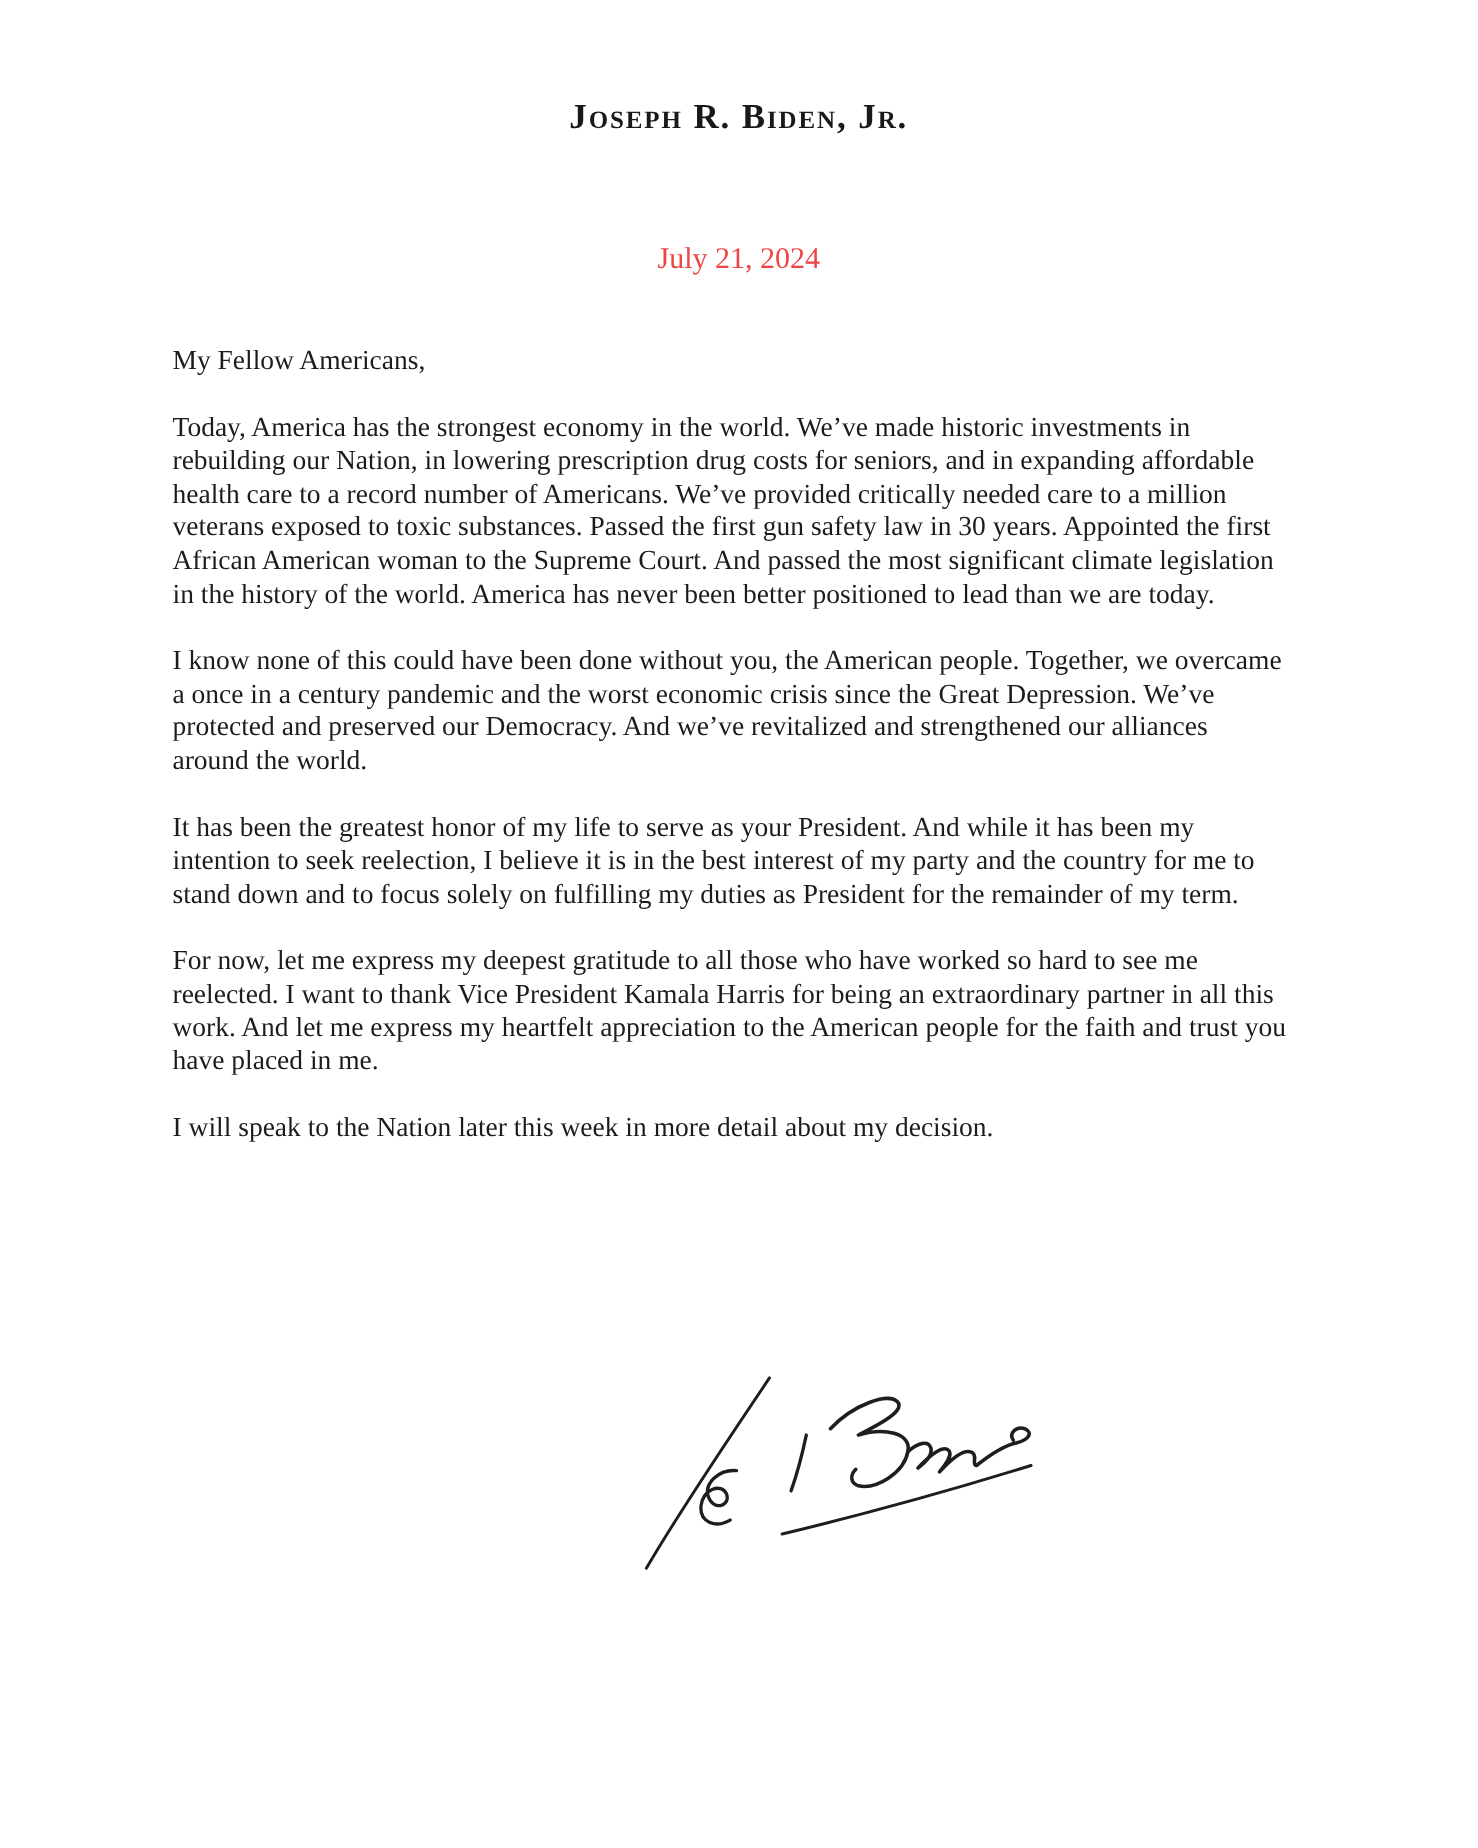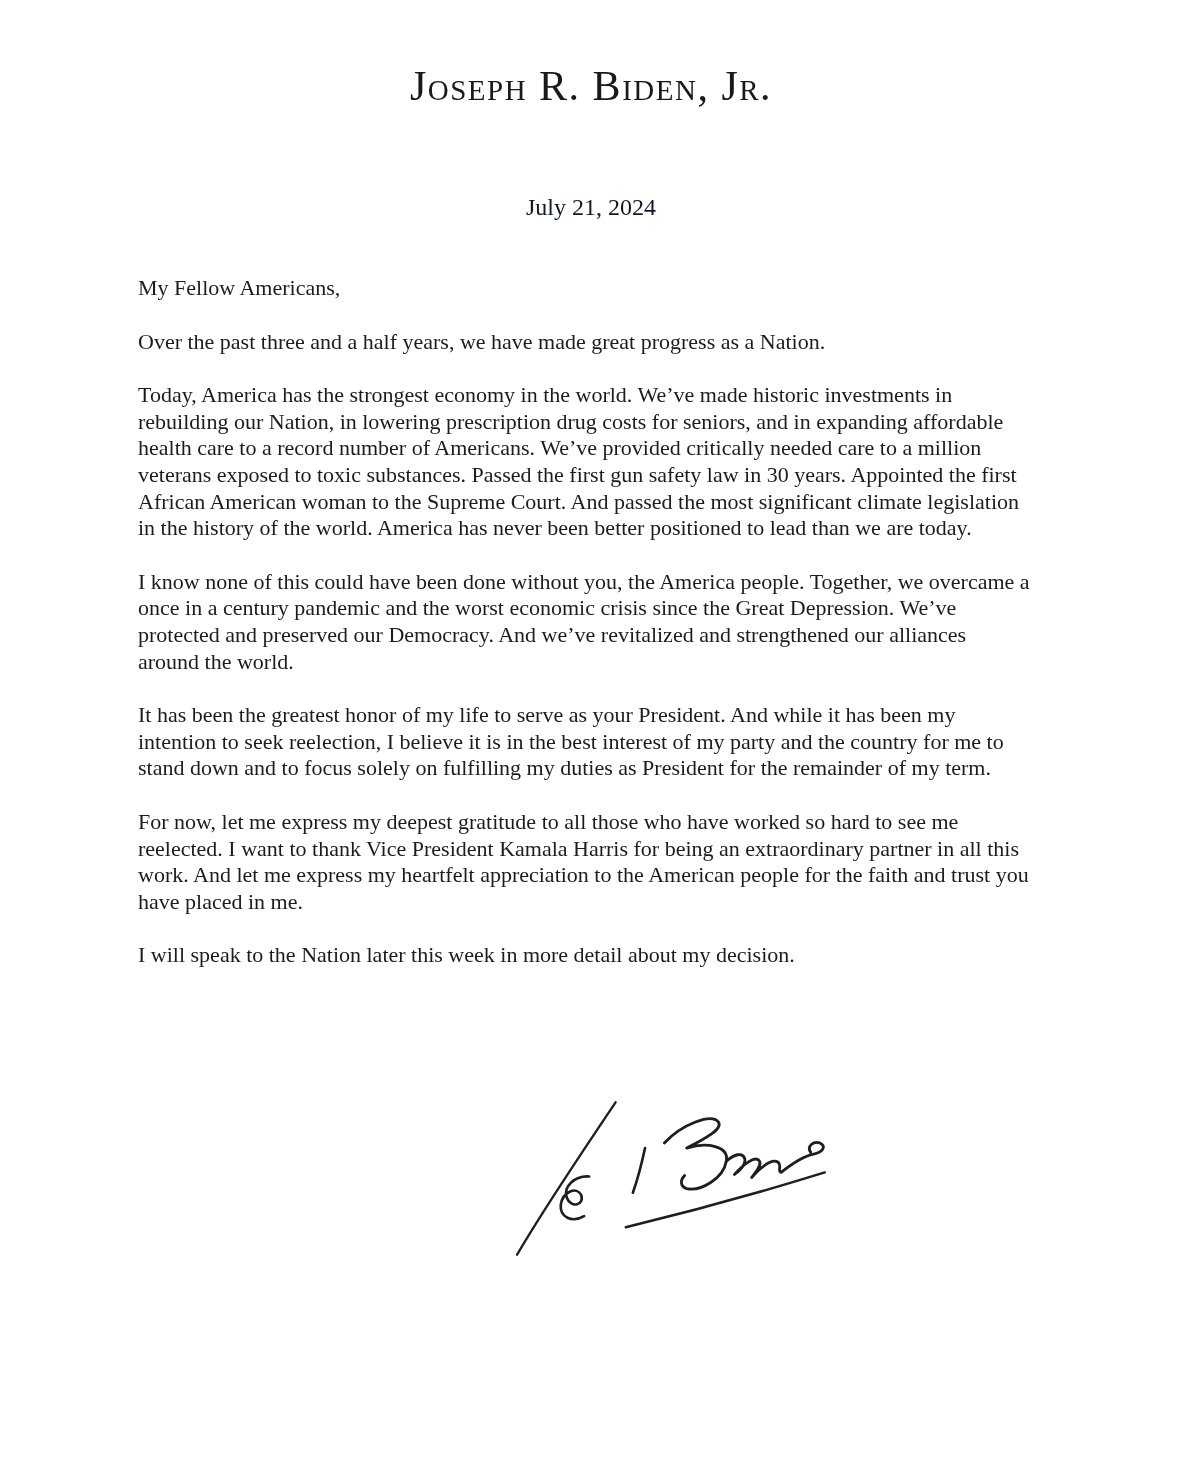--- a/index.html
+++ b/index.html
@@ -15,32 +15,32 @@
     font-family: "Liberation Serif", "DejaVu Serif", serif;
     color: #1c1c1c;
     overflow: hidden;
     box-sizing: border-box;
   }
   .letterhead {
     padding-top: 62px;
     text-align: center;
   }
   .letterhead h1 {
-    margin: 0;
-    font-size: 42px;
-    font-weight: normal;
+    margin: 16px;
+    font-size: 28px;
+    font-weight: bold;
     font-variant: small-caps;
     letter-spacing: 1.5px;
     color: #191919;
   }
   .date-line {
     margin-top: 84px;
     text-align: center;
     font-size: 24px;
-    color: #0f172a;
+    color: #ef4444;
   }
   .letter-body {
     margin-top: 54px;
     padding-left: 138px;
     padding-right: 148px;
     font-size: 22px;
     line-height: 26.6px;
     text-align: left;
   }
   .letter-body p {
@@ -65,23 +65,22 @@
 <div class="page">
 
   <header class="letterhead">
     <h1>Joseph R. Biden, Jr.</h1>
   </header>
 
   <div class="date-line">July 21, 2024</div>
 
   <div class="letter-body">
     <p>My Fellow Americans,</p>
-    <p>Over the past three and a half years, we have made great progress as a Nation.</p>
     <p>Today, America has the strongest economy in the world. We’ve made historic investments in rebuilding our Nation, in lowering prescription drug costs for seniors, and in expanding affordable health care to a record number of Americans. We’ve provided critically needed care to a million veterans exposed to toxic substances. Passed the first gun safety law in 30 years. Appointed the first African American woman to the Supreme Court. And passed the most significant climate legislation in the history of the world. America has never been better positioned to lead than we are today.</p>
-    <p>I know none of this could have been done without you, the America people. Together, we overcame a once in a century pandemic and the worst economic crisis since the Great Depression. We’ve protected and preserved our Democracy. And we’ve revitalized and strengthened our alliances around the world.</p>
+    <p>I know none of this could have been done without you, the American people. Together, we overcame a once in a century pandemic and the worst economic crisis since the Great Depression. We’ve protected and preserved our Democracy. And we’ve revitalized and strengthened our alliances around the world.</p>
     <p>It has been the greatest honor of my life to serve as your President. And while it has been my intention to seek reelection, I believe it is in the best interest of my party and the country for me to stand down and to focus solely on fulfilling my duties as President for the remainder of my term.</p>
     <p>For now, let me express my deepest gratitude to all those who have worked so hard to see me reelected. I want to thank Vice President Kamala Harris for being an extraordinary partner in all this work. And let me express my heartfelt appreciation to the American people for the faith and trust you have placed in me.</p>
     <p>I will speak to the Nation later this week in more detail about my decision.</p>
   </div>
 
   <div class="signature-wrap">
     <svg viewBox="0 0 320 160" fill="none" stroke="#1e1e1e" stroke-linecap="round" stroke-linejoin="round">
 
       <path d="M5,155 C30,112 75,45 102,5" stroke-width="2.3"></path>
 

